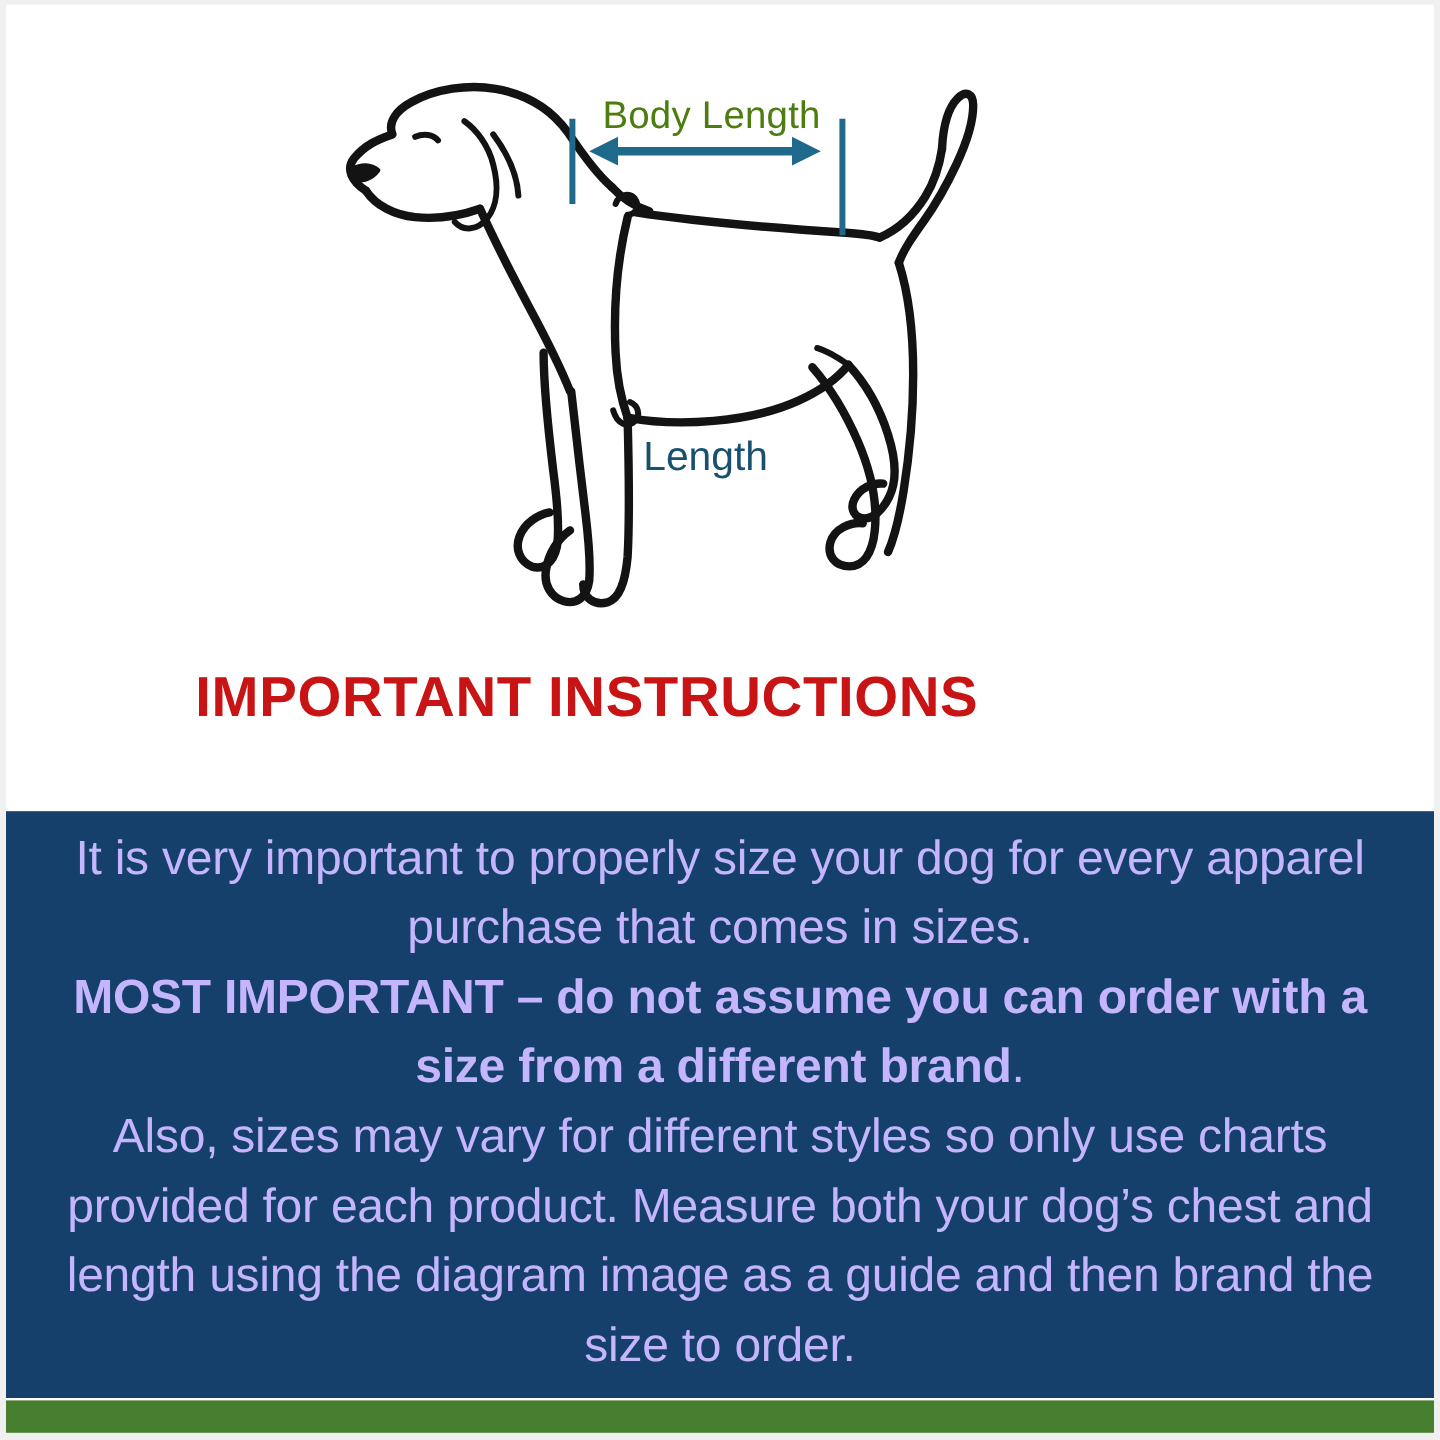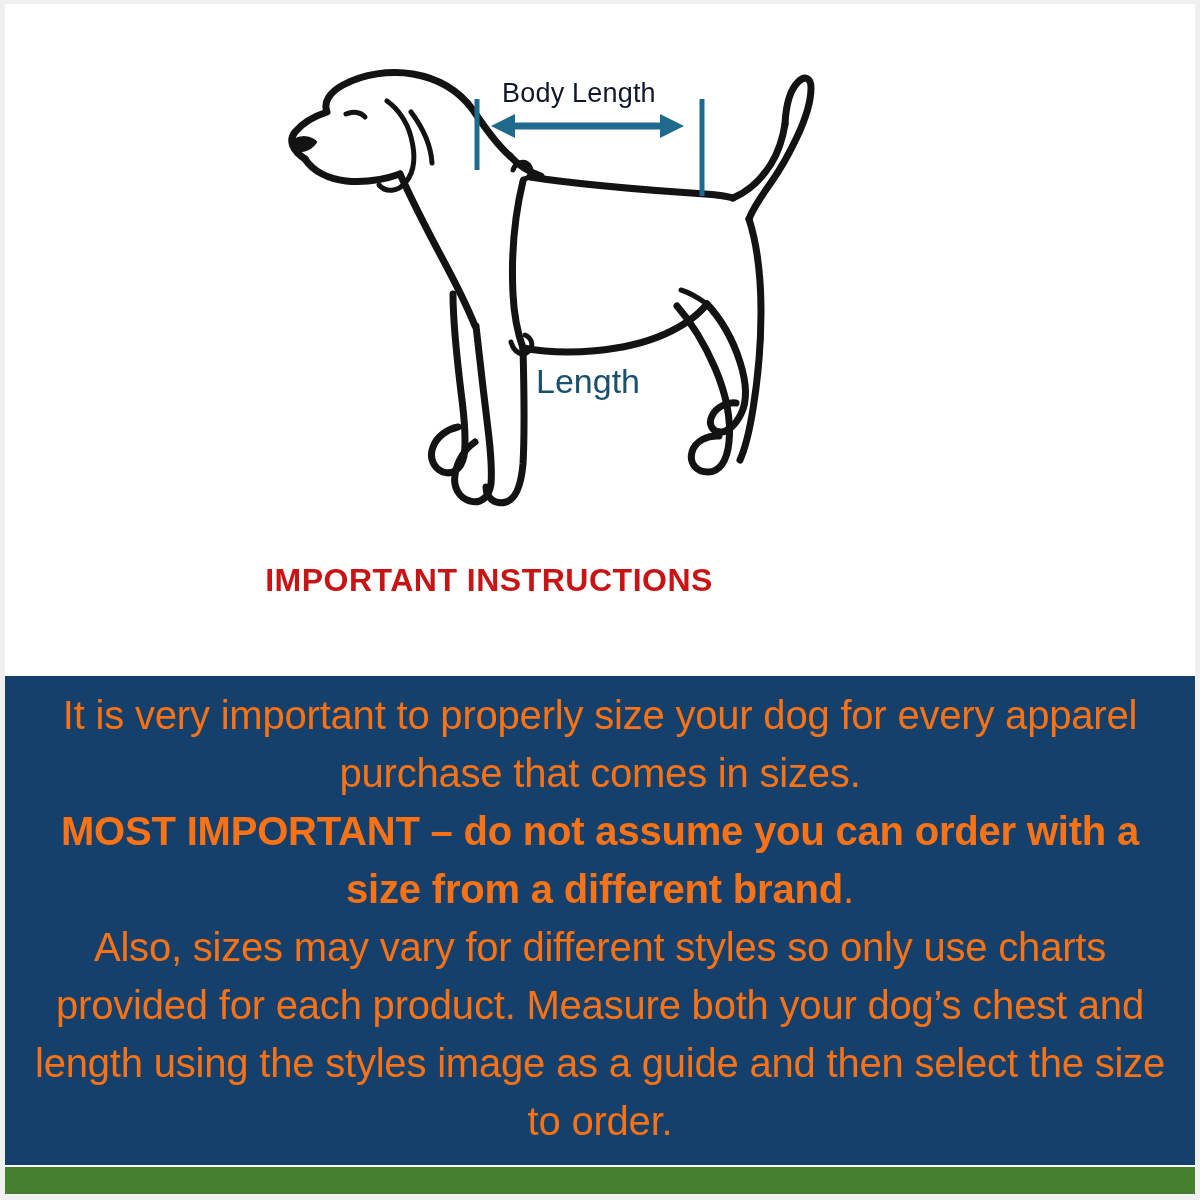--- a/index.html
+++ b/index.html
@@ -44,58 +44,58 @@
   }
   .measure-label {
     position: absolute;
     color: #111111;
     font-family: "Liberation Sans", sans-serif;
     white-space: nowrap;
   }
   .label-body-length {
     left: 497px;
     top: 74px;
-    font-size: 27px;
+    font-size: 32px;
     letter-spacing: .2px;
-    color: #0f172a;
+    color: #4d7c0f;
   }
   .label-girth {
     left: 531px;
     top: 358px;
     font-size: 34px;
     color: #18506e;
   }
 
   
   .headline {
     position: absolute;
     left: 0;
     top: 548px;
     width: 968px;
     text-align: center;
     color: #c81414;
     font-family: "Liberation Sans", sans-serif;
     font-weight: bold;
-    font-size: 32px;
+    font-size: 47px;
     line-height: 57px;
     letter-spacing: .5px;
   }
   .headline .hl-line { display: block; }
 
   
   .panel {
     position: absolute;
     left: 5px;
     top: 676px;
     width: 1190px;
     height: 489px;
     background: #14406b;
     box-sizing: border-box;
     padding: 10px 30px 0 30px;
-    color: #f97316;
+    color: #c4b5fd;
   }
   .panel-text {
     text-align: center;
     font-family: "Liberation Sans", sans-serif;
     font-size: 40px;
     line-height: 58px;
     font-weight: 400;
     letter-spacing: -.2px;
   }
   .panel-text .strong { font-weight: bold; }
@@ -202,19 +202,19 @@
       <span class="hl-line">IMPORTANT INSTRUCTIONS</span>
     </div>
   </div>
 
   <div class="panel">
     <div class="panel-text">
       <span>It is very important to properly size your dog for every apparel purchase that comes in sizes.</span>
       <br>
       <span class="strong">MOST IMPORTANT – do not assume you can order with a size from a different brand</span><span>.</span>
       <br>
-      <span>Also, sizes may vary for different styles so only use charts provided for each product.  Measure both your dog’s chest and length using the styles image as a guide and then select the size to order.</span>
+      <span>Also, sizes may vary for different styles so only use charts provided for each product.  Measure both your dog’s chest and length using the diagram image as a guide and then brand the size to order.</span>
     </div>
   </div>
 
   <div class="footer-bar"></div>
 
 </div>
 
 </body></html>

